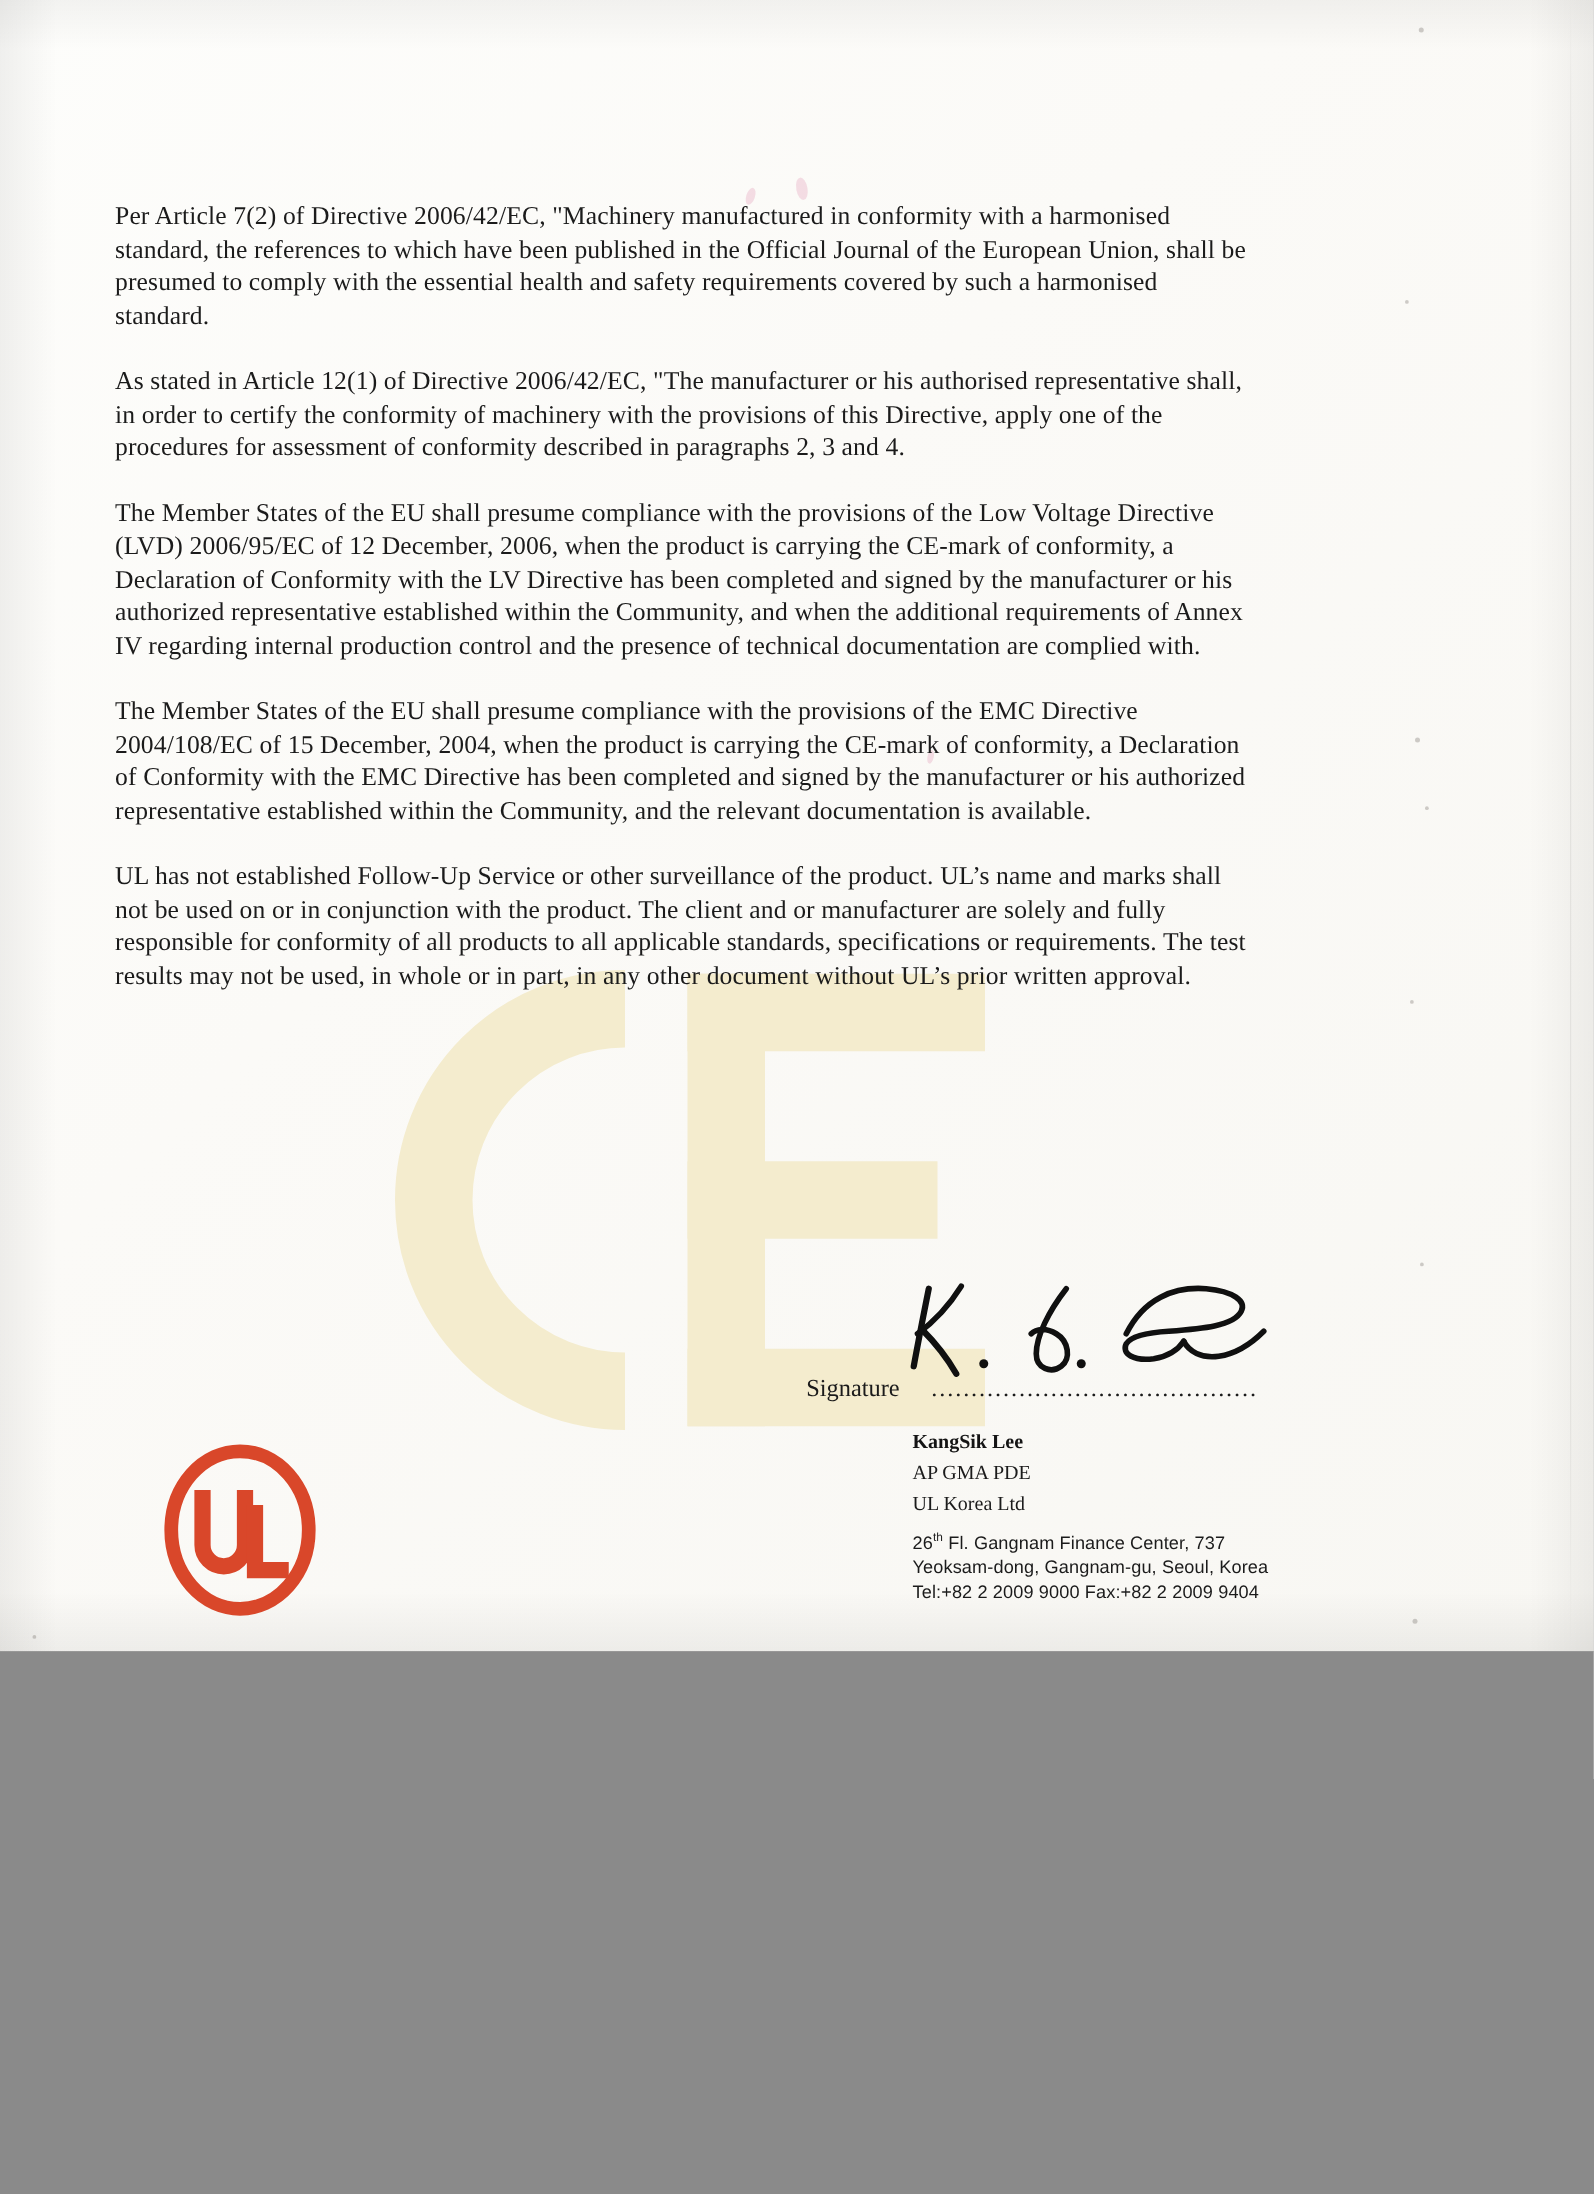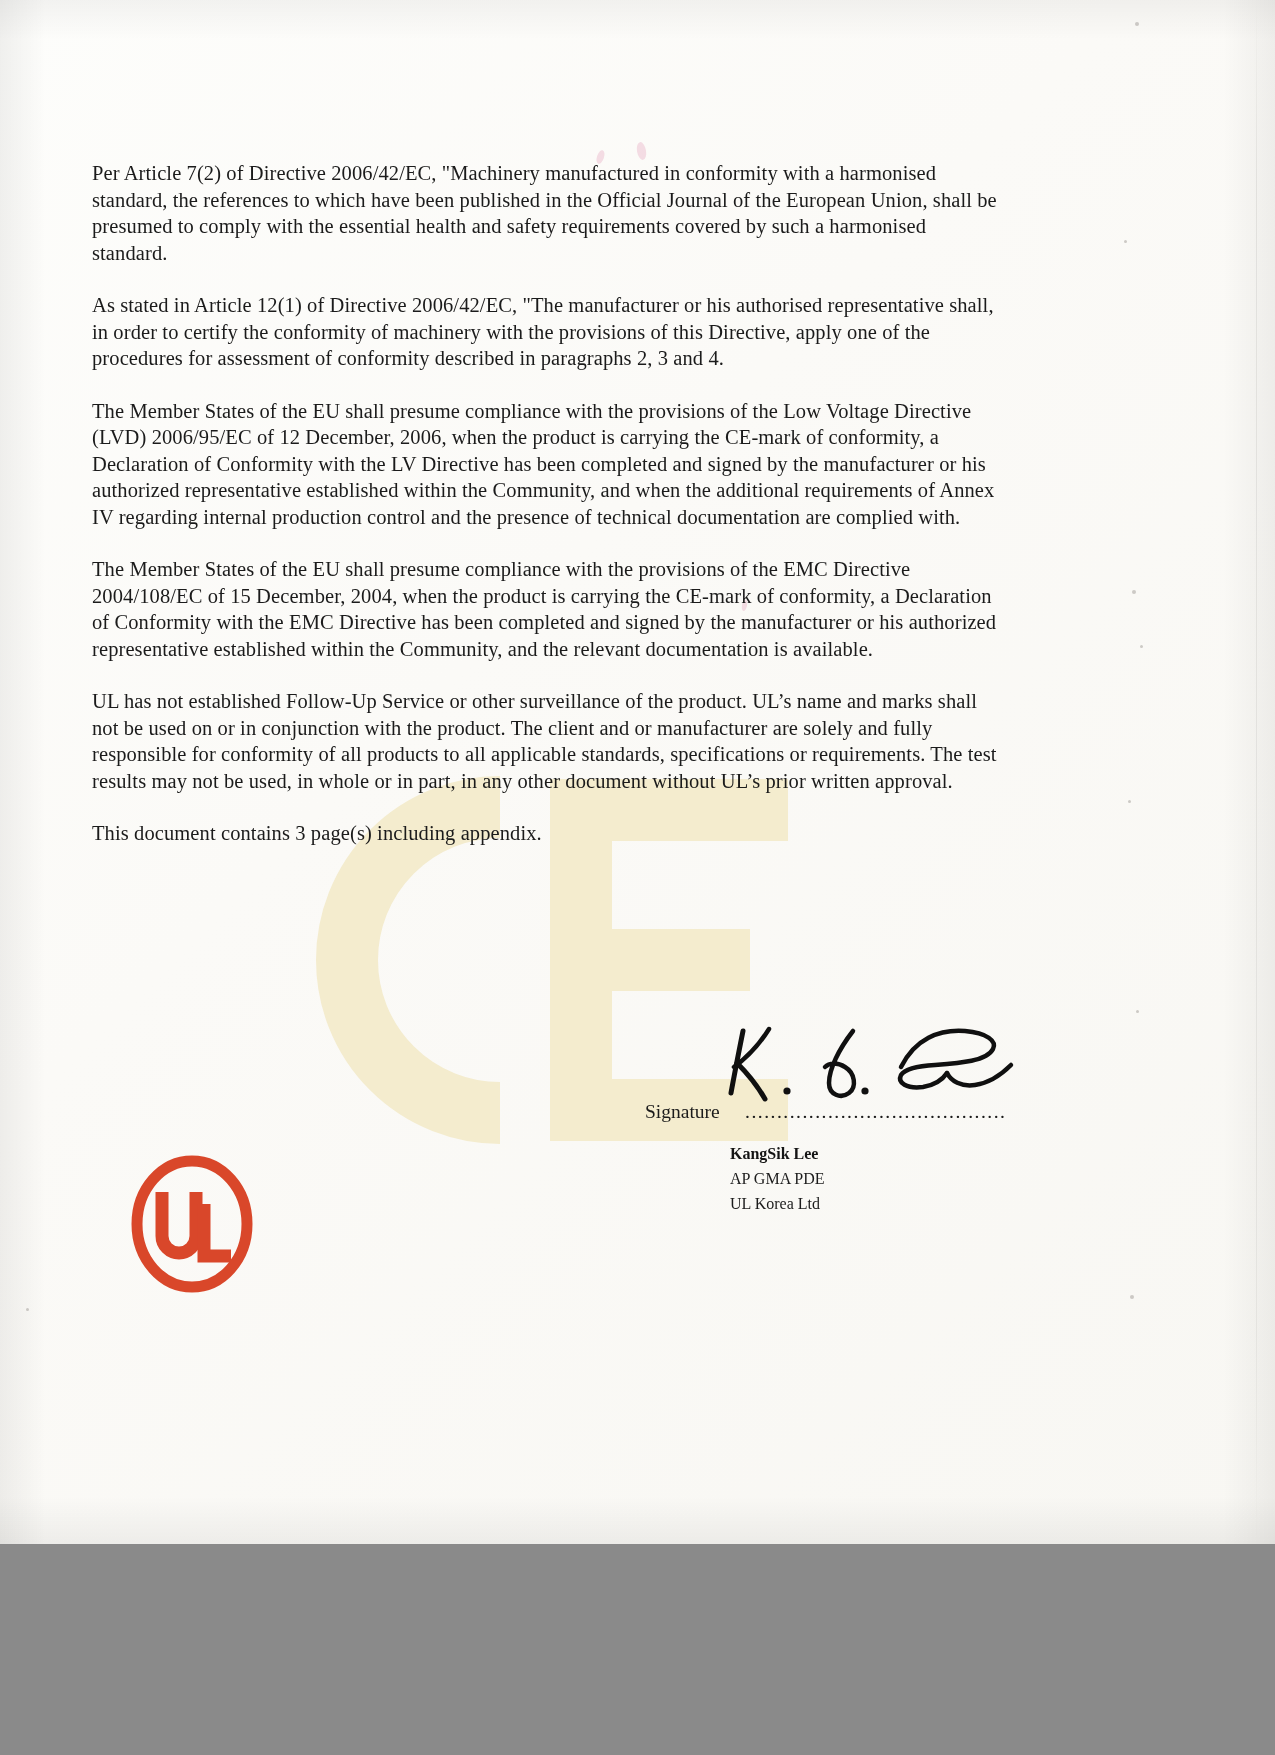--- a/index.html
+++ b/index.html
@@ -4,21 +4,21 @@
 <title>UL CE Declaration — Page 2/3</title>
 <style>
   html, body {
     margin: 0;
     padding: 0;
     background: #8a8a8a;
   }
   .page {
     position: relative;
     width: 1275px;
-    height: 1544px;
+    height: 1321px;
     margin: 0 auto;
     background: #ffffff;
     overflow: hidden;
     font-family: "Liberation Serif", "DejaVu Serif", serif;
     color: #1a1a1a;
     
     background-image:
       linear-gradient(to right, rgba(0,0,0,0.055) 0px, rgba(0,0,0,0.0) 46px),
       linear-gradient(to left,  rgba(0,0,0,0.05) 0px, rgba(0,0,0,0.0) 52px),
       linear-gradient(to bottom, rgba(0,0,0,0.045) 0px, rgba(0,0,0,0.0) 40px),
@@ -197,21 +197,20 @@
   </div>
 
   <div class="edge-line"></div>
 
   <div class="content">
     <p class="para">Per Article 7(2) of Directive 2006/42/EC, "Machinery manufactured in conformity with a harmonised standard, the references to which have been published in the Official Journal of the European Union, shall be presumed to comply with the essential health and safety requirements covered by such a harmonised standard.</p>
     <p class="para">As stated in Article 12(1) of Directive 2006/42/EC, "The manufacturer or his authorised representative shall, in order to certify the conformity of machinery with the provisions of this Directive, apply one of the procedures for assessment of conformity described in paragraphs 2, 3 and 4.</p>
     <p class="para">The Member States of the EU shall presume compliance with the provisions of the Low Voltage Directive (LVD) 2006/95/EC of 12 December, 2006, when the product is carrying the CE-mark of conformity, a Declaration of Conformity with the LV Directive has been completed and signed by the manufacturer or his authorized representative established within the Community, and when the additional requirements of Annex IV regarding internal production control and the presence of technical documentation are complied with.</p>
     <p class="para">The Member States of the EU shall presume compliance with the provisions of the EMC Directive 2004/108/EC of  15 December, 2004, when the product is carrying the CE-mark of conformity, a Declaration of Conformity with the EMC Directive has been completed and signed by the manufacturer or his authorized representative established within the Community, and the relevant documentation is available.</p>
     <p class="para">UL has not established Follow-Up Service or other surveillance of the product. UL’s name and marks shall not be used on or in conjunction with the product. The client and or manufacturer are solely and fully responsible for conformity of all products to all applicable standards, specifications or requirements. The test results may not be used, in whole or in part, in any other document without UL’s prior written approval.</p>
-    <p class="para last single">This document contains 3 page(s) including appendix.</p>
   </div>
 
   <div class="sig-block">
 
     <div class="sig-row">
       <div class="signature-ink">
         <svg viewBox="0 0 300 82" xmlns="http://www.w3.org/2000/svg" aria-hidden="true">
           <g fill="none" stroke="#101010" stroke-linecap="round" stroke-linejoin="round">
 
             <path d="M 18 8 C 14 28, 10 48, 6 70" stroke-width="5"></path>
@@ -230,20 +229,25 @@
         </svg>
       </div>
       <span class="sig-label">Signature</span>
       <span class="sig-dots">...............................................</span>
     </div>
 
     <div class="signer">
       <div class="signer-name">KangSik Lee</div>
       <div class="signer-title">AP GMA PDE</div>
       <div class="signer-company">UL Korea Ltd</div>
+      <div class="addr">
+        <div><span>26</span><sup>th</sup><span> Fl. Gangnam Finance Center, 737</span></div>
+        <div>Yeoksam-dong, Gangnam-gu, Seoul, Korea</div>
+        <div>Tel:+82 2 2009 9000  Fax:+82 2 2009 9404</div>
+      </div>
     </div>
   </div>
 
   <div class="ul-logo">
     <svg viewBox="0 0 128 145" xmlns="http://www.w3.org/2000/svg" aria-hidden="true">
       <ellipse cx="64" cy="72" rx="55" ry="63" fill="none" stroke="#d9472a" stroke-width="11"></ellipse>
 
       <path d="M 34 40 L 34 84 A 17 17 0 0 0 68 84 L 68 40" fill="none" stroke="#d9472a" stroke-width="13" stroke-linecap="butt"></path>
 
       <path d="M 76 52 L 76 104 L 103 104" fill="none" stroke="#d9472a" stroke-width="13" stroke-linecap="butt" stroke-linejoin="miter"></path>

